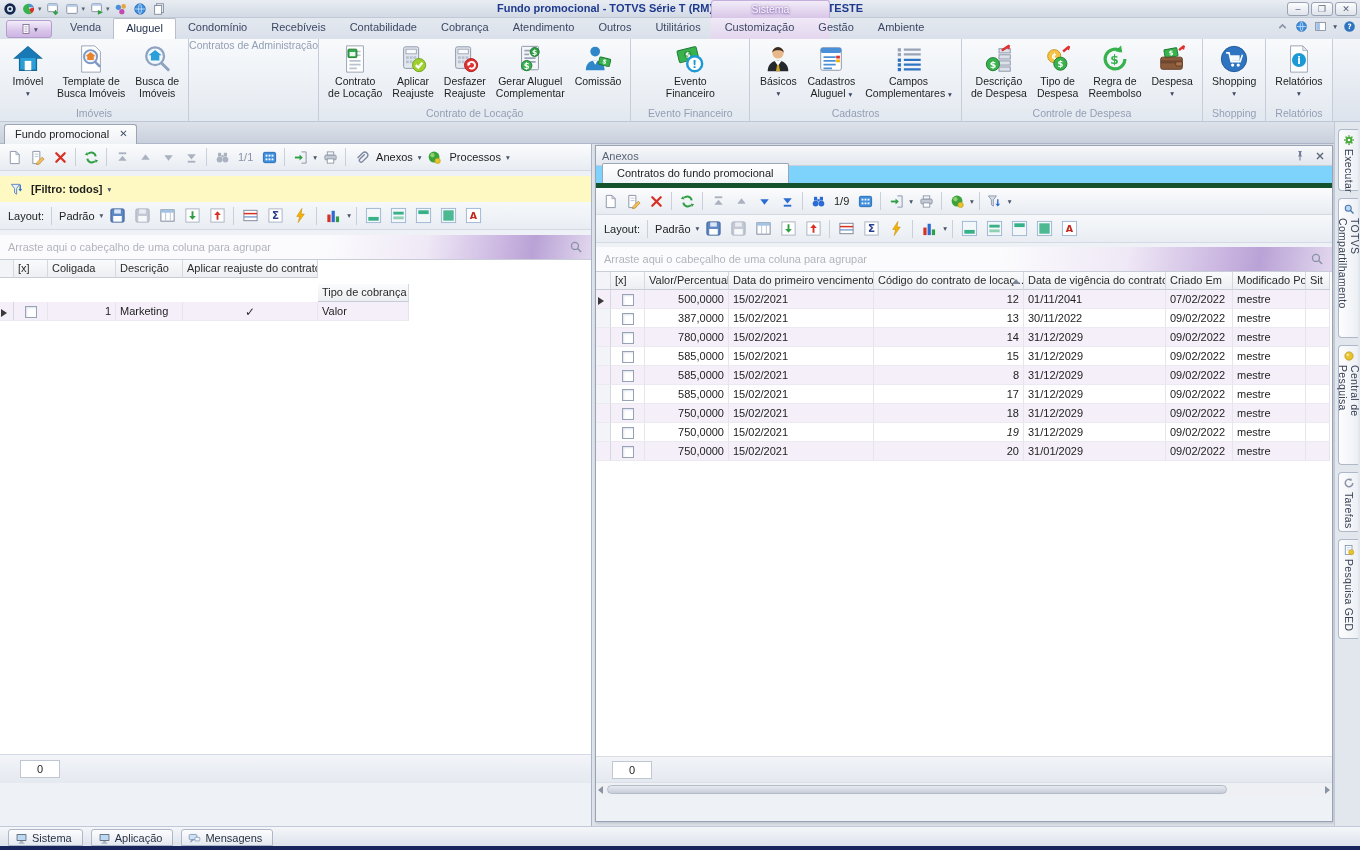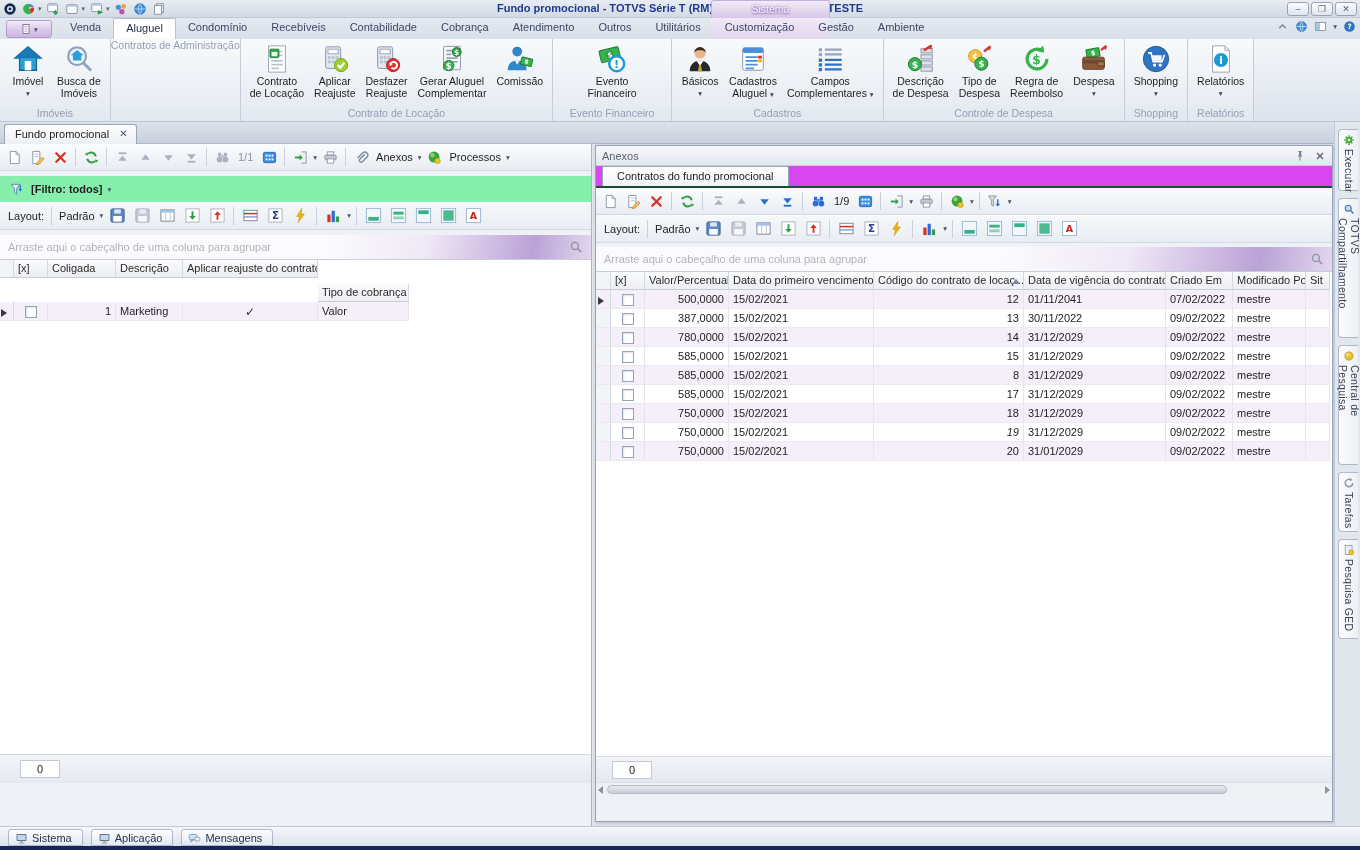--- a/index.html
+++ b/index.html
@@ -72,21 +72,21 @@
   .tbtn { width:20px; height:20px; display:flex; align-items:center; justify-content:center; }
   .tbtn svg { width:15px; height:15px; }
   .tsep { width:1px; height:18px; background:#c9d0dc; margin:0 2px; }
   .tlabel { color:#222; padding:0 2px; }
   .pager { color:#8a93a6; padding:0 3px; }
   .pager.on { color:#222; }
   .ddg { font-size:7.5px; color:#4a5568; }
   .nav { color:#aab2c0; }
   .nav.on { color:#2b6cd4; }
   .filter-row { display:flex; align-items:center; gap:5px; padding:0 6px;
-    background:#86efac; }
+    background:#fef9c3; }
   .filter-row b { font-size:11px; color:#1e1e1e; }
   .layout-row { display:flex; align-items:center; gap:3px; padding:0 6px;
     background:linear-gradient(#f6f8fa,#e9edf3); border-bottom:1px solid #d4dae4; }
   .lbtn { width:22px; height:22px; border:1px solid transparent; border-radius:2px;
     display:flex; align-items:center; justify-content:center; }
   .lbtn svg { width:17px; height:17px; }
   .groupbar { position:relative; color:#b2b4bd; padding:6px 8px;
     background:linear-gradient(100deg,#fbfbfd 55%,#efe8f6 72%,#cdb9e2 84%,#b9a2d6 90%,#e2d7ee 100%);
     border-bottom:1px solid #c8cdd8; }
   .groupbar .sic { position:absolute; right:8px; top:5px; }
@@ -125,21 +125,21 @@
     text-align:center; line-height:17px; color:#222; }
 
   
   #anexos { position:absolute; left:595px; top:145px; width:738px; height:677px;
     background:#eef1f6; border:1px solid #98a3b8; box-shadow:1px 1px 3px rgba(60,70,90,.25); }
   #ax-title { height:20px; background:linear-gradient(#f7f8fa,#e2e7ee);
     border-bottom:1px solid #c8cfda; display:flex; align-items:center; padding:0 6px;
     color:#5a6374; }
   #ax-title .sp { flex:1; }
   #ax-title svg { width:12px; height:12px; }
-  #ax-tabs { height:22px; background:#d946ef; border-bottom:2px solid #14532d;
+  #ax-tabs { height:22px; background:#7dd3fc; border-bottom:5px solid #14532d;
     display:flex; align-items:flex-end; padding-left:6px; }
   #ax-tab { height:20px; padding:3px 14px 0 14px; background:linear-gradient(#fff,#f0f3f7);
     border:1px solid #9aa5b8; border-bottom:none; border-radius:2px 2px 0 0; color:#1e1e1e; }
   #ax-toolbar { height:27px; }
   #ax-layout { height:28px; }
   #ax-groupbar { height:25px; margin-top:4px; }
   #ax-gridarea { background:#fff; height:484px; }
   #ax-footer { height:26px; background:linear-gradient(#f2f4f8,#e4e9f0);
     display:flex; align-items:center; padding-left:16px; border-top:1px solid #d8dde6; }
   #ax-hscroll { height:14px; background:#eef0f4; border-top:1px solid #dadfe8;
@@ -308,20 +308,34 @@
               </svg>
             </span>
             <div class="rlabel">
               <div>Imóvel</div>
               <div class="dd">▾</div>
             </div>
           </div>
           <div class="ritem">
             <span class="ricon">
               <svg viewBox="0 0 32 32">
+                <path d="M6 2h14l6 6v22H6z" fill="#fff" stroke="#97a1b2"></path>
+                <circle cx="15.5" cy="13.5" r="7" fill="#eef4fb" stroke="#7d99c4" stroke-width="2"></circle>
+                <path d="M15.5 8.5l-5.5 4.5h2v4h7v-4h2z" fill="#e8852c"></path>
+                <path d="M20.5 19l4.5 4.5" stroke="#7d99c4" stroke-width="2.6" stroke-linecap="round"></path>
+              </svg>
+            </span>
+            <div class="rlabel">
+              <div>Template de</div>
+              <div>Busca Imóveis</div>
+            </div>
+          </div>
+          <div class="ritem">
+            <span class="ricon">
+              <svg viewBox="0 0 32 32">
                 <circle cx="14" cy="13" r="9.5" fill="#f2f7fd" stroke="#8fa3c0" stroke-width="2.4"></circle>
                 <path d="M14 6.5L7 12h2.5v5.5h9V12H21z" fill="#2a9fd8"></path>
                 <path d="M21 20.5l7 7" stroke="#8fa3c0" stroke-width="3.2" stroke-linecap="round"></path>
               </svg>
             </span>
             <div class="rlabel">
               <div>Busca de</div>
               <div>Imóveis</div>
             </div>
           </div>

